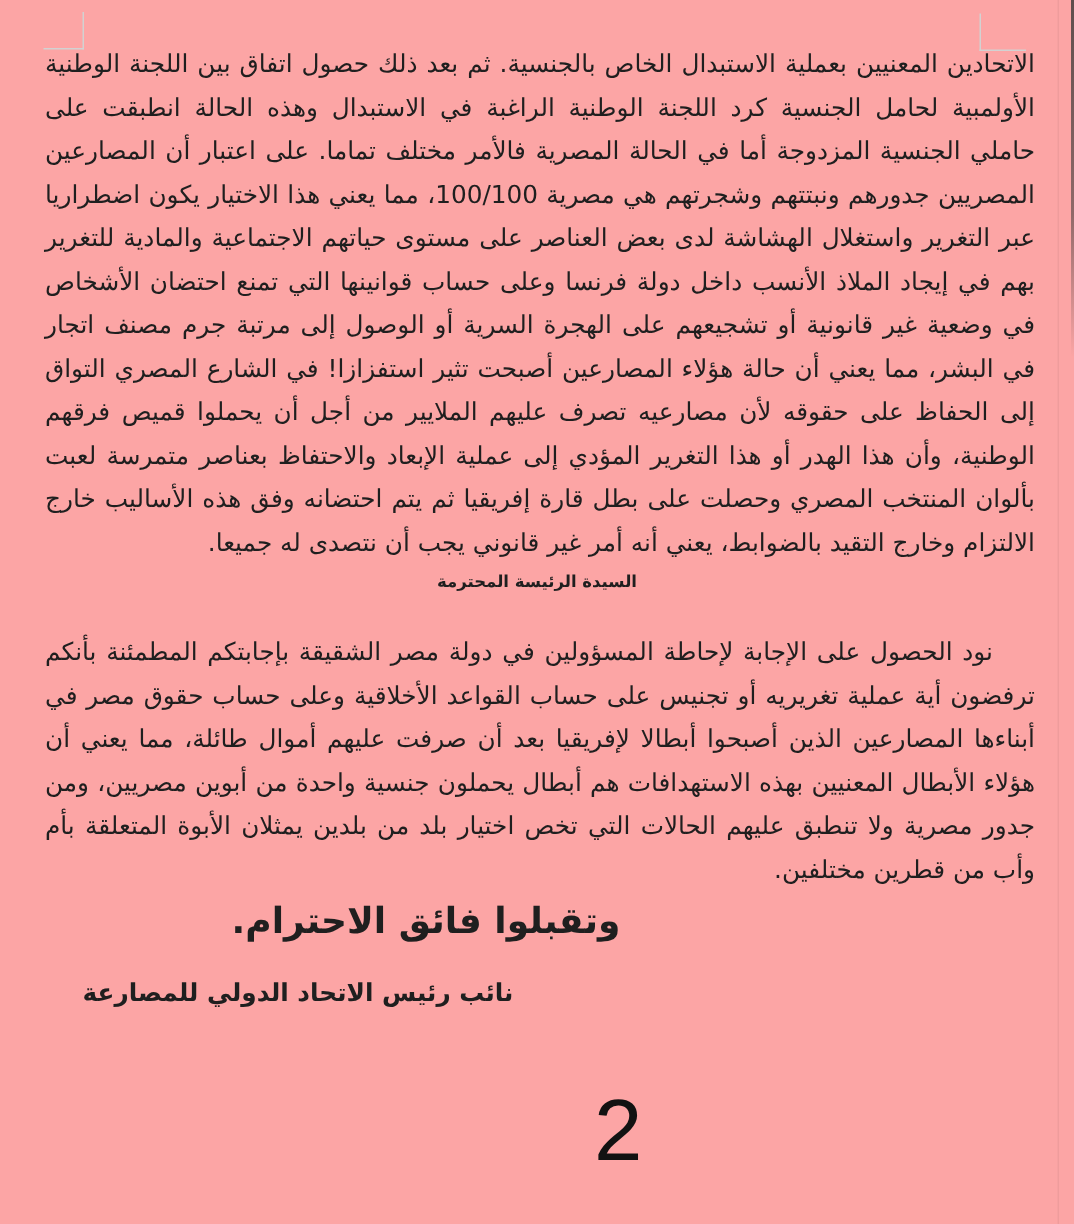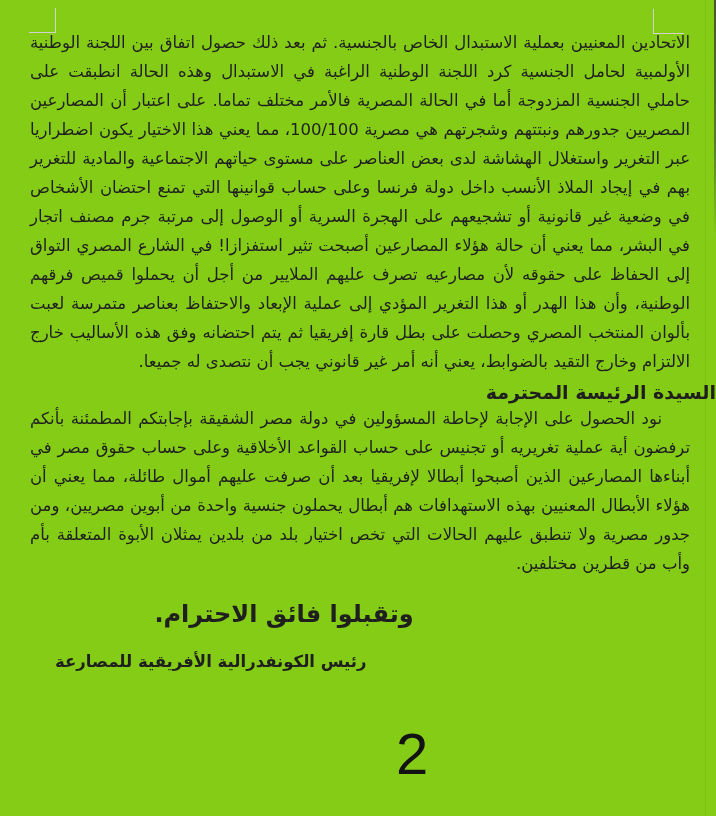--- a/index.html
+++ b/index.html
@@ -4,21 +4,21 @@
 <style>
   html, body {
     margin: 0;
     padding: 0;
     background: #ffffff;
   }
   .page {
     position: relative;
     width: 716px;
     height: 816px;
-    background: #84cc16;
+    background: #fca5a5;
     overflow: hidden;
     font-family: "DejaVu Sans", sans-serif;
     color: #1f1f1f;
   }
 
   
   .scan-line-right {
     position: absolute;
     top: 0;
     right: 10px;
@@ -67,27 +67,27 @@
     letter-spacing: 0;
   }
   .para-1 { top: 28px; }
 
   .addressee-heading {
     position: absolute;
     left: 0;
     width: 716px;
     top: 381px;
     direction: rtl;
-    text-align: right;
+    text-align: center;
     font-weight: bold;
-    font-size: 19px;
+    font-size: 11px;
   }
 
   .para-2 {
-    top: 404px;
+    top: 420px;
     text-indent: 28px; 
   }
 
   .closing-heading {
     position: absolute;
     left: 0;
     width: 568px;
     top: 600px;
     direction: rtl;
     text-align: center;
@@ -133,18 +133,18 @@
 
   <div class="body-text para-1">الاتحادين المعنيين بعملية الاستبدال الخاص بالجنسية. ثم بعد ذلك حصول اتفاق بين اللجنة الوطنية الأولمبية لحامل الجنسية كرد اللجنة الوطنية الراغبة في الاستبدال وهذه الحالة انطبقت على حاملي الجنسية المزدوجة أما في الحالة المصرية فالأمر مختلف تماما. على اعتبار أن المصارعين المصريين جدورهم ونبتتهم وشجرتهم هي مصرية 100/100، مما يعني هذا الاختيار يكون اضطراريا عبر التغرير واستغلال الهشاشة لدى بعض العناصر على مستوى حياتهم الاجتماعية والمادية للتغرير بهم في إيجاد الملاذ الأنسب داخل دولة فرنسا وعلى حساب قوانينها التي تمنع احتضان الأشخاص في وضعية غير قانونية أو تشجيعهم على الهجرة السرية أو الوصول إلى مرتبة جرم مصنف اتجار في البشر، مما يعني أن حالة هؤلاء المصارعين أصبحت تثير استفزازا! في الشارع المصري التواق إلى الحفاظ على حقوقه لأن مصارعيه تصرف عليهم الملايير من أجل أن يحملوا  قميص فرقهم الوطنية، وأن هذا الهدر أو هذا التغرير المؤدي إلى عملية الإبعاد والاحتفاظ بعناصر متمرسة لعبت  بألوان المنتخب المصري وحصلت على بطل قارة إفريقيا ثم يتم احتضانه وفق هذه الأساليب خارج الالتزام وخارج التقيد بالضوابط، يعني أنه أمر غير قانوني يجب أن نتصدى له جميعا.</div>
 
   <div class="addressee-heading">السيدة الرئيسة المحترمة</div>
 
   <div class="body-text para-2">نود الحصول على الإجابة لإحاطة المسؤولين في دولة مصر الشقيقة بإجابتكم المطمئنة بأنكم ترفضون أية عملية تغريريه أو تجنيس على حساب القواعد الأخلاقية وعلى حساب حقوق مصر في أبناءها المصارعين الذين أصبحوا أبطالا لإفريقيا بعد أن صرفت عليهم أموال طائلة، مما يعني أن هؤلاء الأبطال المعنيين بهذه الاستهدافات هم أبطال يحملون جنسية واحدة من أبوين مصريين، ومن جدور مصرية ولا تنطبق عليهم الحالات التي تخص اختيار بلد من بلدين يمثلان الأبوة المتعلقة بأم وأب من قطرين مختلفين.</div>
 
   <div class="closing-heading">وتقبلوا فائق الاحترام.</div>
 
   <div class="signature-block">
-    <div class="sig-line">رئيس الكونفدرالية الأفريقية للمصارعة</div>
+    <div class="sig-line">نائب رئيس الاتحاد الدولي للمصارعة</div>
   </div>
 
   <div class="page-number">2</div>
 
 </div>
 
 </body></html>

